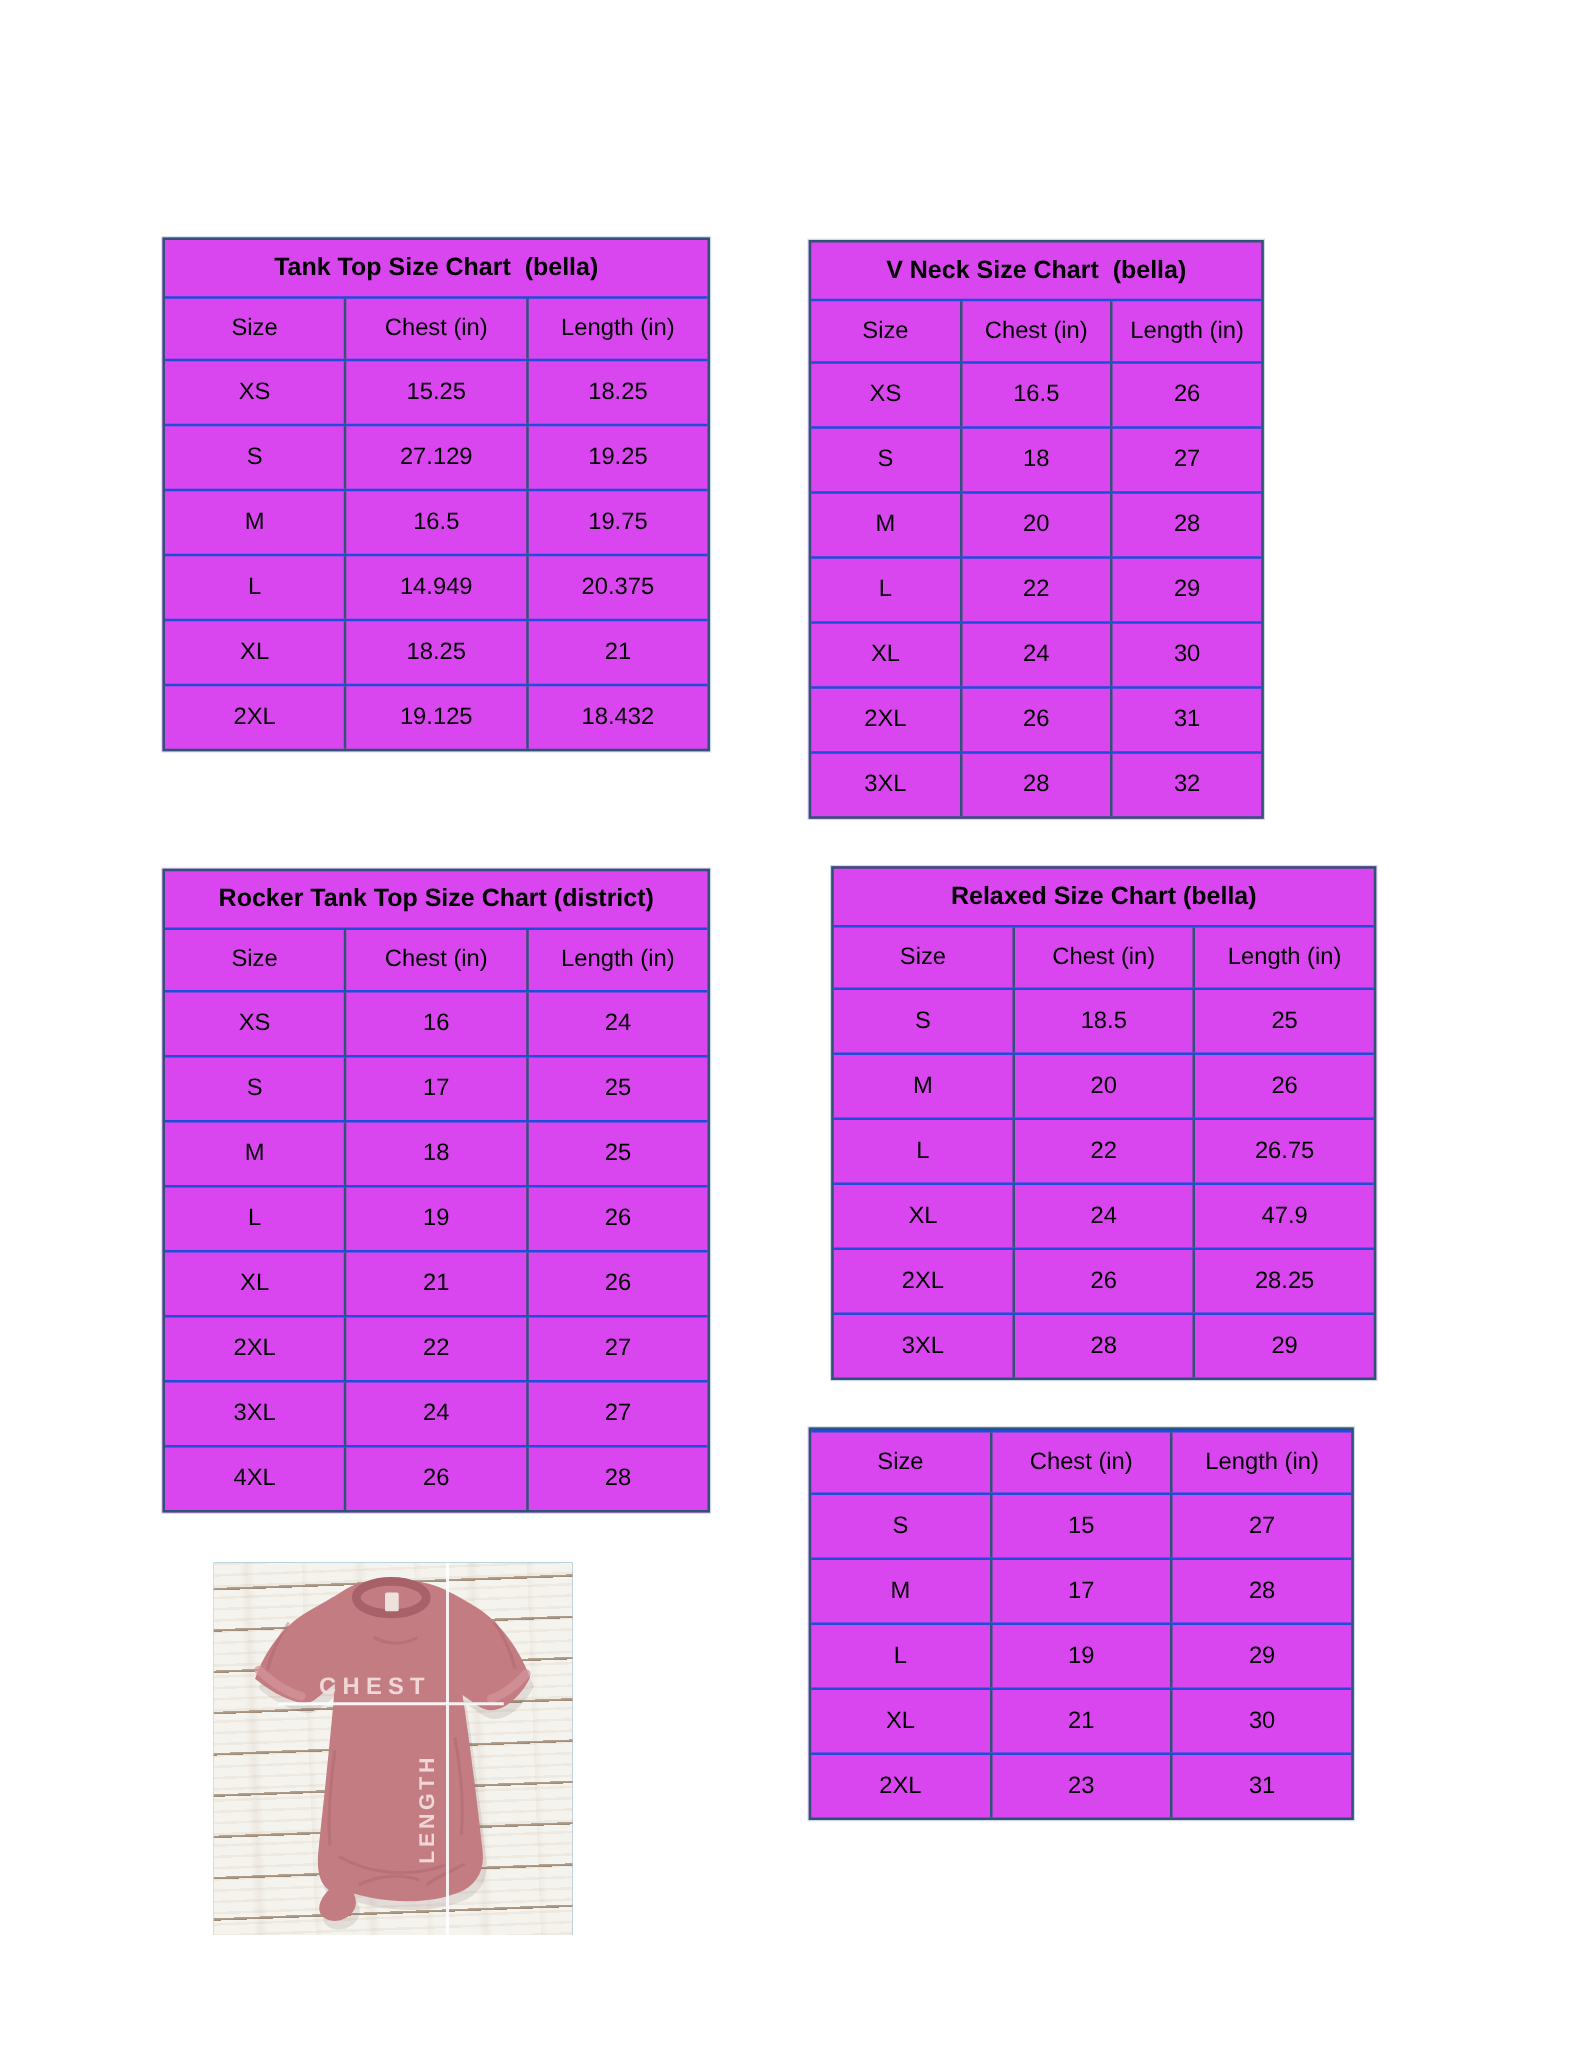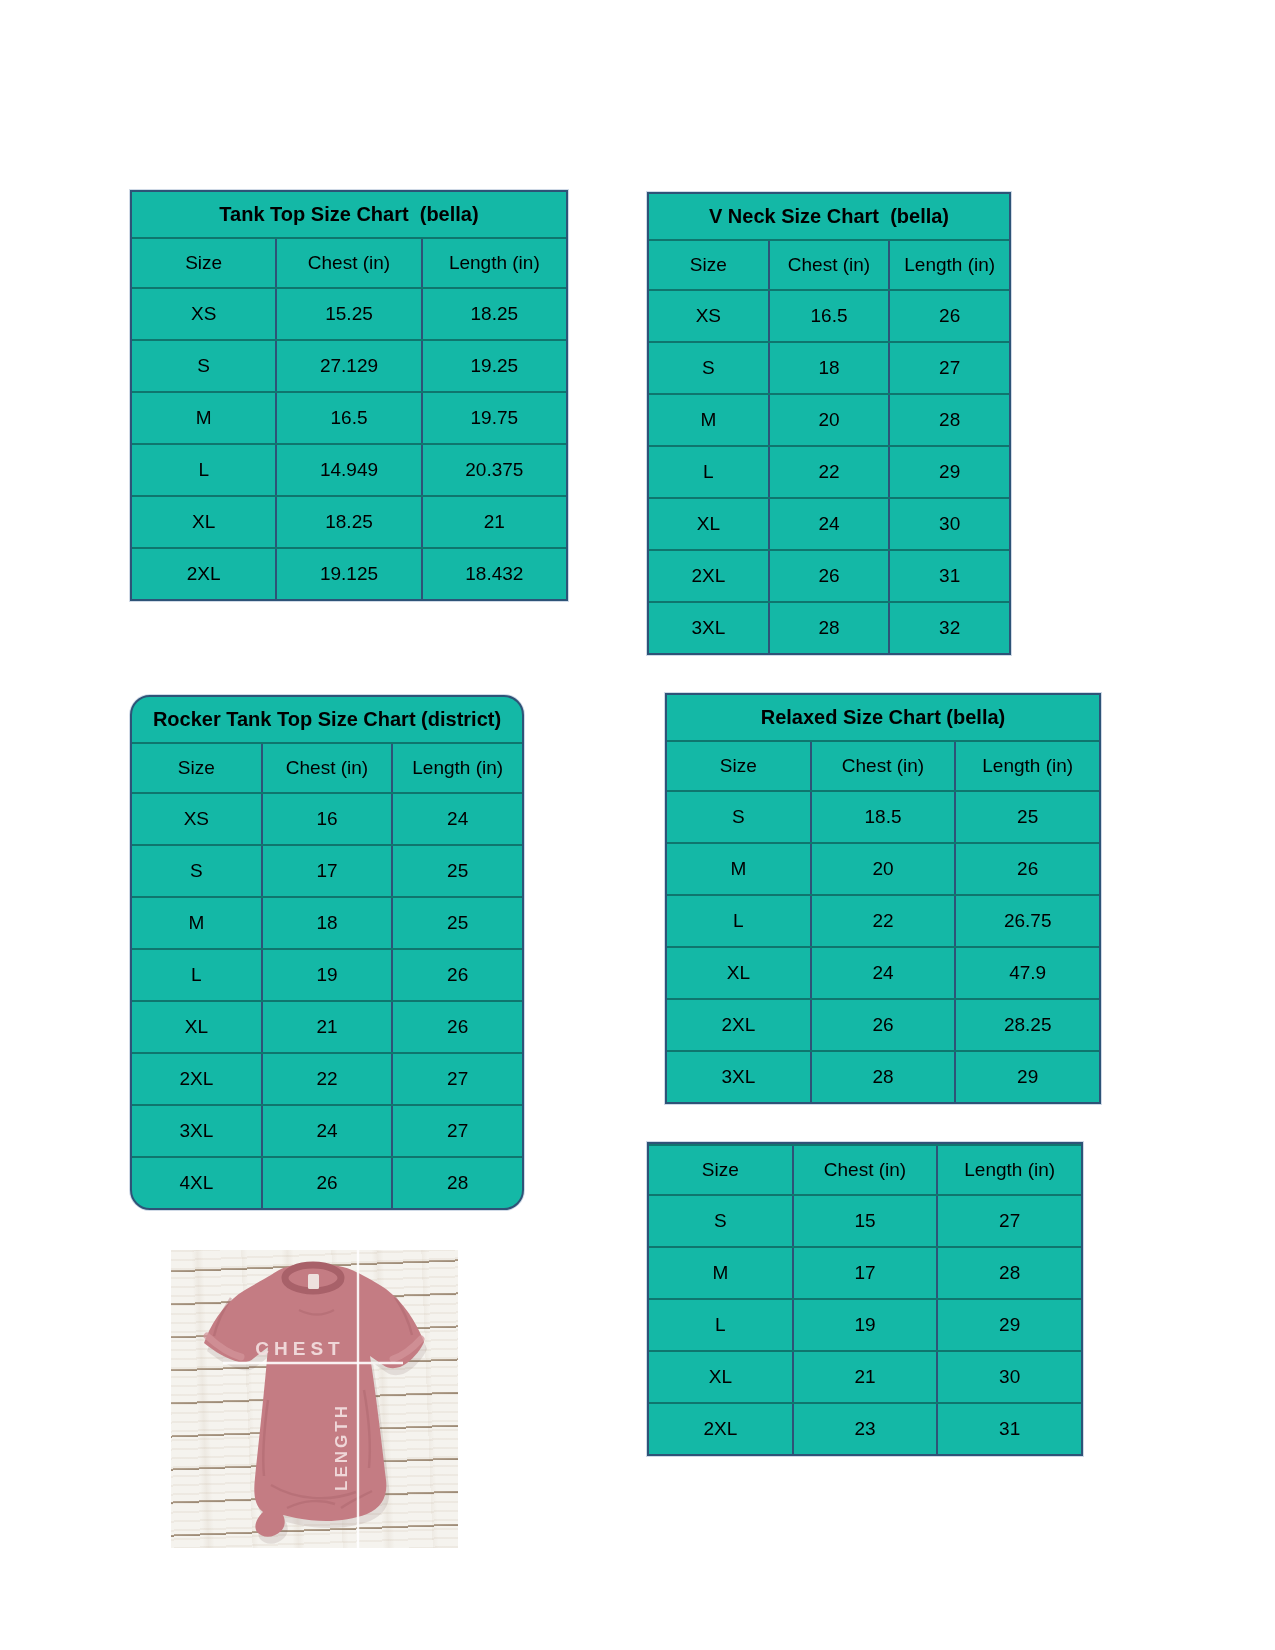--- a/index.html
+++ b/index.html
@@ -11,49 +11,49 @@
     width: 1275px; height: 1650px;
     overflow: hidden;
     font-family: "Liberation Sans", sans-serif;
     color: #000000;
   }
 
   
   .size-table {
     position: absolute;
     box-sizing: border-box;
-    background: #14b8a6;
+    background: #d946ef;
     border: 2px solid #2e5377;
     box-shadow: 0 0 0 1px rgba(120,150,185,.35);
   }
   .t-title {
     box-sizing: border-box;
     height: 45px;
     display: flex; align-items: center; justify-content: center;
     font-size: 20px; font-weight: bold;
     white-space: pre-wrap;
   }
   .t-row {
     box-sizing: border-box;
     display: flex;
-    border-top: 2px solid #0f766e;
+    border-top: 2px solid #1d4ed8;
   }
   .t-row.header { height: 50px; }
   .t-row.data   { height: 52px; }
   .t-cell {
     box-sizing: border-box;
     flex: 1 1 0;
     display: flex; align-items: center; justify-content: center;
     font-size: 19px;
   }
   .t-cell + .t-cell { border-left: 2px solid #2e5377; }
 
   .pos-tank_top { left: 130px; top: 190px;  width: 438px; }
   .pos-v_neck   { left: 647px; top: 192px;  width: 364px; }
-  .pos-rocker   { left: 130px; top: 695px;  width: 394px; border-radius: 20px; }
+  .pos-rocker   { left: 130px; top: 695px;  width: 438px; }
   .pos-relaxed  { left: 665px; top: 693px;  width: 436px; }
   .pos-delta    { left: 647px; top: 1142px; width: 436px; }
 
   
   .shirt-photo {
     position: absolute;
     left: 171px; top: 1250px;
     width: 287px; height: 298px;
     overflow: hidden;
     background: #0369a1;

